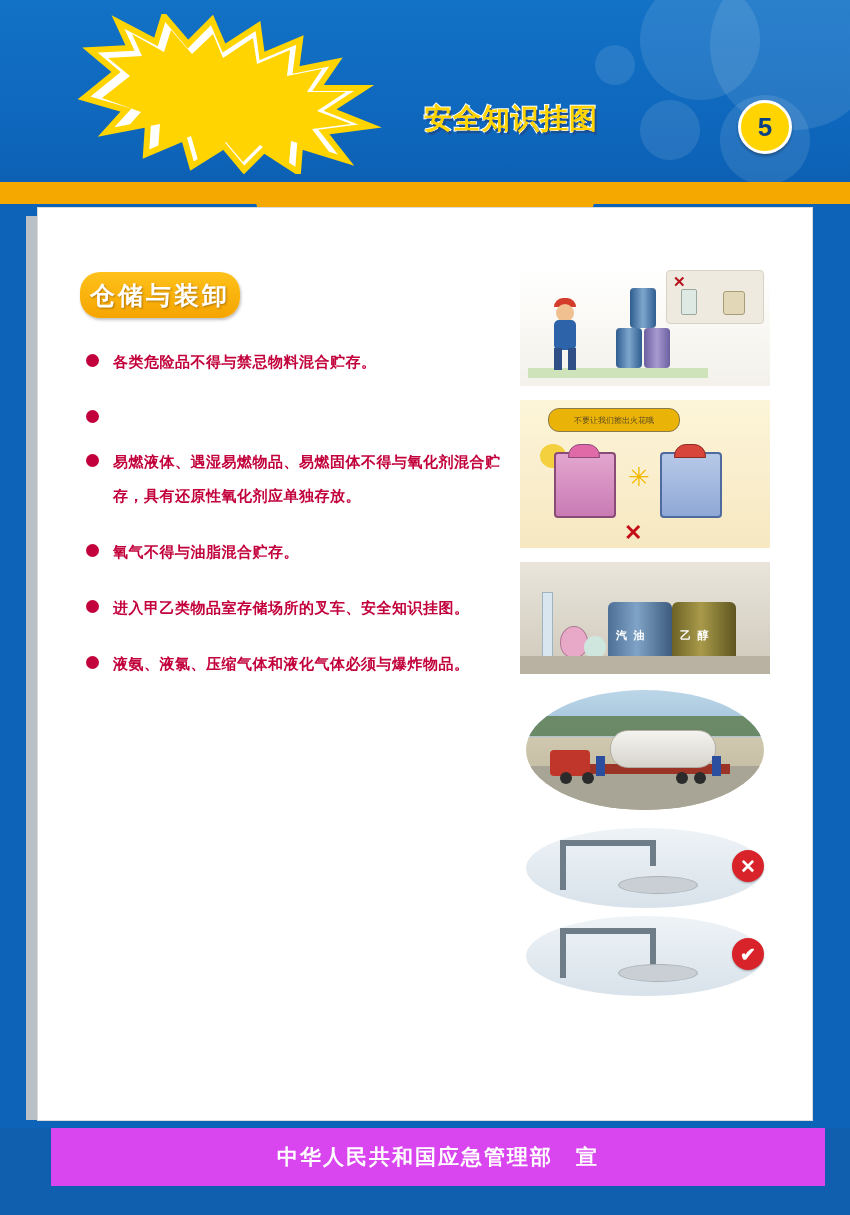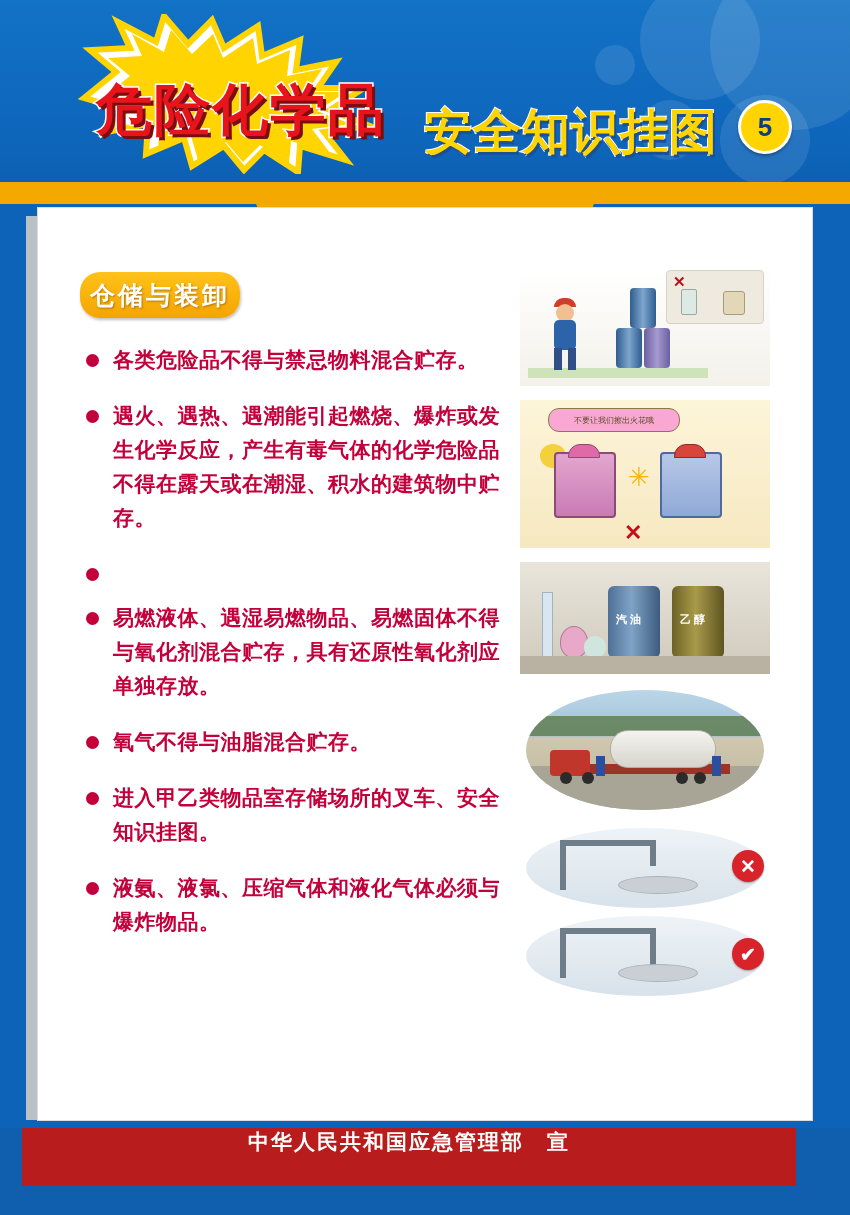--- a/index.html
+++ b/index.html
@@ -67,21 +67,21 @@
     paint-order: stroke fill;
     text-shadow: 3px 3px 0 #7a0d10;
     line-height: 1;
     white-space: nowrap;
   }
 
   .sub-title {
     position: absolute;
     left: 424px;
     top: 100px;
-    font-size: 48px;
+    font-size: 28px;
     font-weight: bold;
     color: #ffd400;
     -webkit-text-stroke: 2px #ffffff;
     paint-order: stroke fill;
     text-shadow: 2px 3px 0 #1b4f96;
     letter-spacing: 1px;
     white-space: nowrap;
   }
 
   .badge-num {
@@ -180,25 +180,25 @@
   .dot {
     flex: 0 0 auto;
     width: 13px;
     height: 13px;
     border-radius: 50%;
     background: #c2003b;
     margin-top: 9px;
     margin-right: 14px;
   }
   .item-text {
-    font-size: 21px;
+    font-size: 15px;
     line-height: 34px;
     color: #c2003b;
     font-weight: bold;
-    font-family: Liberation Mono, monospace;
+    font-family: Liberation Sans, sans-serif;
     letter-spacing: 0.5px;
   }
 
   
   .illus-col {
     position: absolute;
     left: 520px;
     top: 268px;
     width: 250px;
   }
@@ -227,38 +227,38 @@
   .il1 .cap { position:absolute; width:22px; height:9px; border-radius:9px 9px 0 0; background:#d33b2a; }
   .il1 .body { position:absolute; width:22px; height:30px; background:#2d63a8; border-radius:5px; }
   .il1 .leg { position:absolute; width:8px; height:22px; background:#2f4f86; }
 
   
   .il2 { height: 148px; }
   .il2 .bg { position:absolute; left:0; top:0; width:250px; height:148px;
     background: linear-gradient(180deg,#fdf5d9 0%, #f6e8c1 100%); }
   .il2 .bubble {
     position:absolute; left:28px; top:8px; width:130px; height:22px;
-    border:1px solid #8a7a4a; border-radius:11px; background:#f9a8d4;
+    border:1px solid #8a7a4a; border-radius:11px; background:#eab308;
     font-size:8px; color:#5a4a20; display:flex; align-items:center; justify-content:center;
     font-family:"DejaVu Sans", sans-serif;
   }
   .il2 .boxman { position:absolute; width:58px; height:62px; border-radius:4px; }
   .il2 .bm1 { left:34px; top:52px; background: linear-gradient(180deg,#e3a6cf 0%, #c97bb4 100%); border:2px solid #8a4b78; }
   .il2 .bm2 { left:140px; top:52px; background: linear-gradient(180deg,#b7c9e8 0%, #8fa8d6 100%); border:2px solid #4e6a9e; }
   .il2 .hat { position:absolute; width:30px; height:12px; border-radius:12px 12px 0 0; }
   .il2 .spark { position:absolute; left:108px; top:62px; color:#f5b800; font-size:26px; }
   .il2 .xbig { position:absolute; left:104px; top:120px; color:#c40f18; font-size:22px; font-weight:bold; }
   .il2 .chick { position:absolute; left:20px; top:44px; width:26px; height:24px; border-radius:50%; background:#f4d03f; }
 
   
   .il3 { height: 112px; }
   .il3 .bg { position:absolute; left:0; top:0; width:250px; height:112px;
     background: linear-gradient(180deg,#e9e5db 0%, #cfc9bb 100%); }
   .il3 .tablebar { position:absolute; left:0; bottom:0; width:250px; height:18px; background:#b9b2a2; }
-  .il3 .barrel { position:absolute; bottom:16px; width:52px; height:72px; border-radius:6px; }
+  .il3 .barrel { position:absolute; bottom:0; width:64px; height:72px; border-radius:6px;font-family:Liberation Mono, monospace; }
   .il3 .b-blue { left:88px; background: linear-gradient(90deg,#4e6f96 0%, #7fa3c6 45%, #3d5b7e 100%); }
   .il3 .b-olive { left:152px; background: linear-gradient(90deg,#6d6226 0%, #a99a4a 45%, #5e5520 100%); }
   .il3 .label { position:absolute; left:8px; top:26px; font-size:11px; color:#ffffff; font-weight:bold; }
   .il3 .tube { position:absolute; left:22px; bottom:16px; width:9px; height:64px; background:#d9e6ef; border:1px solid #9fb3c0; }
   .il3 .flask { position:absolute; bottom:16px; border-radius:50% 50% 45% 45%; }
   .il3 .f1 { left:40px; width:26px; height:30px; background:#e8a8c8; border:1px solid #b07a95; }
   .il3 .f2 { left:64px; width:22px; height:22px; background:#cfe6de; border:1px solid #8fae a6; }
 
   
   .il4 { height: 126px; }
@@ -293,27 +293,27 @@
     display:flex; align-items:center; justify-content:center;
     color:#ffffff; font-size:19px; font-weight:bold;
     box-shadow: 0 1px 2px rgba(0,0,0,0.3);
   }
   .il5 .mark-x { top:22px; background:#d8232a; }
   .il5 .mark-v { top:110px; background:#d8232a; }
 
   
   .footer {
     position: absolute;
-    left: 22px;
+    left: 51px;
     top: 1128px;
     width: 774px;
     height: 58px;
-    background: #b91c1c;
+    background: #d946ef;
     display: flex;
-    align-items: flex-start;
+    align-items: center;
     justify-content: center;
   }
   .footer span {
     color: #ffffff;
     font-size: 21px;
     font-weight: bold;
     letter-spacing: 2px;
   }
   .footer-blue-full {
     position:absolute; left:0; top:1128px; width:850px; height:87px; background:#0f5fae;
@@ -331,43 +331,38 @@
     <div class="swirl s4"></div>
     <div class="swirl s5"></div>
 
     <div class="burst">
       <svg width="360" height="160" viewBox="0 0 360 160">
         <polygon points="12,84 44,58 18,36 58,34 46,8 84,28 92,2 116,30 140,6 152,34 186,12 190,42 228,26 224,56 264,48 246,74 292,74 258,96 298,112 252,118 274,146 228,132 226,158 192,136 172,156 152,132 120,152 112,124 74,140 76,110 34,118 54,96" fill="#ffffff" stroke="#ffd400" stroke-width="6"></polygon>
         <polygon points="30,84 58,62 36,44 70,42 60,20 92,38 99,16 120,40 141,20 151,44 181,24 185,50 218,36 215,62 250,55 235,78 274,78 245,97 279,110 240,115 258,139 219,127 217,150 188,131 171,148 154,128 126,146 119,122 86,136 88,110 52,117 69,98" fill="#ffd400"></polygon>
       </svg>
     </div>
 
-    <div class="main-title">危险化学品</div>
     <div class="sub-title">安全知识挂图</div>
     <div class="badge-num">5</div>
   </div>
 
   <div class="yellow-band"></div>
   <div class="yellow-arc"></div>
 
   <div class="card-shadow"></div>
   <div class="card"></div>
 
   <div class="section-pill">
     <span>仓储与装卸</span>
   </div>
 
   <div class="list">
     <div class="item">
       <div class="dot"></div>
       <div class="item-text">各类危险品不得与禁忌物料混合贮存。</div>
-    </div>
-    <div class="item">
-      <div class="dot"></div>
-      <div class="item-text">遇火、遇热、遇潮能引起燃烧、爆炸或发生化学反应，产生有毒气体的化学危险品不得在露天或在潮湿、积水的建筑物中贮存。</div>
     </div>
     <div class="item">
       <div class="dot"></div>
     </div>
     <div class="item">
       <div class="dot"></div>
       <div class="item-text">易燃液体、遇湿易燃物品、易燃固体不得与氧化剂混合贮存，具有还原性氧化剂应单独存放。</div>
     </div>
     <div class="item">
       <div class="dot"></div>

